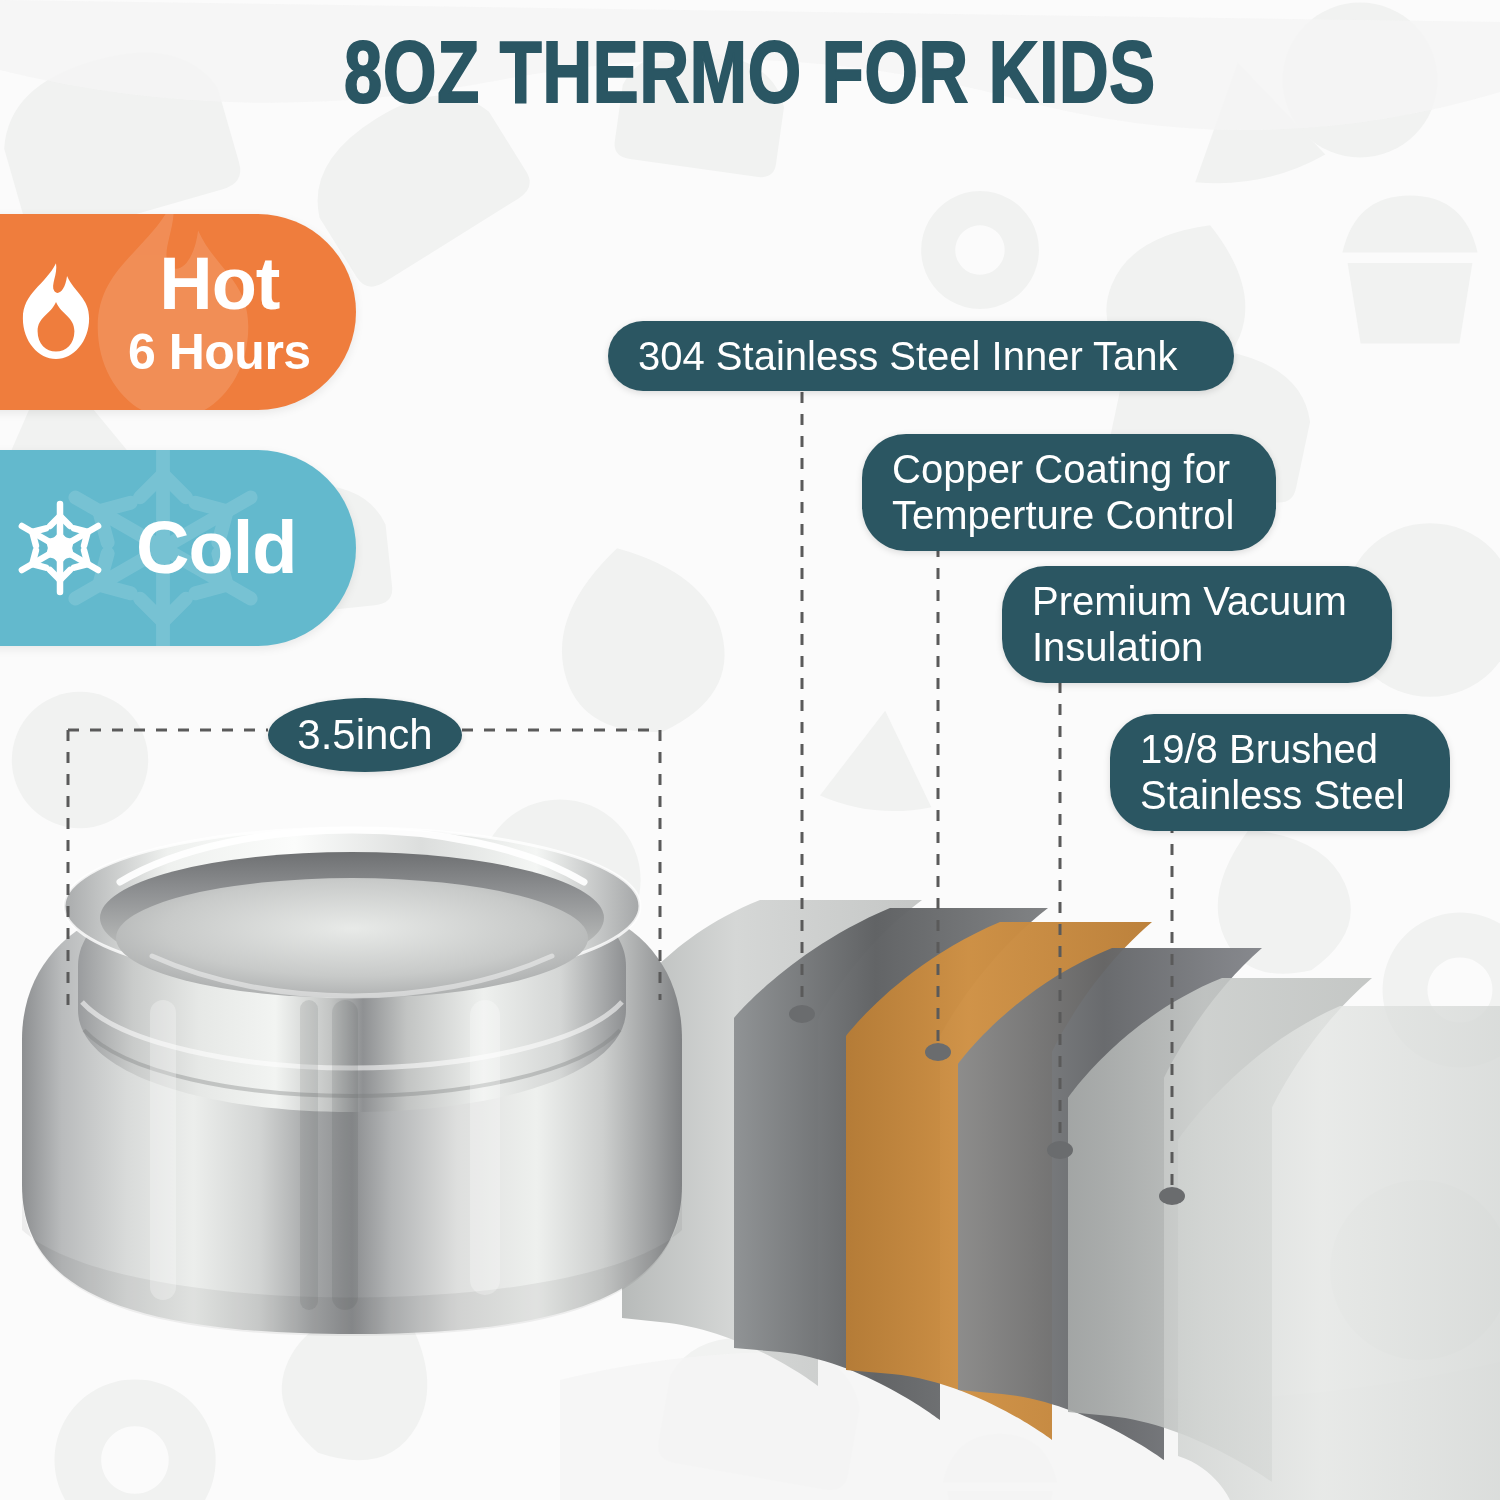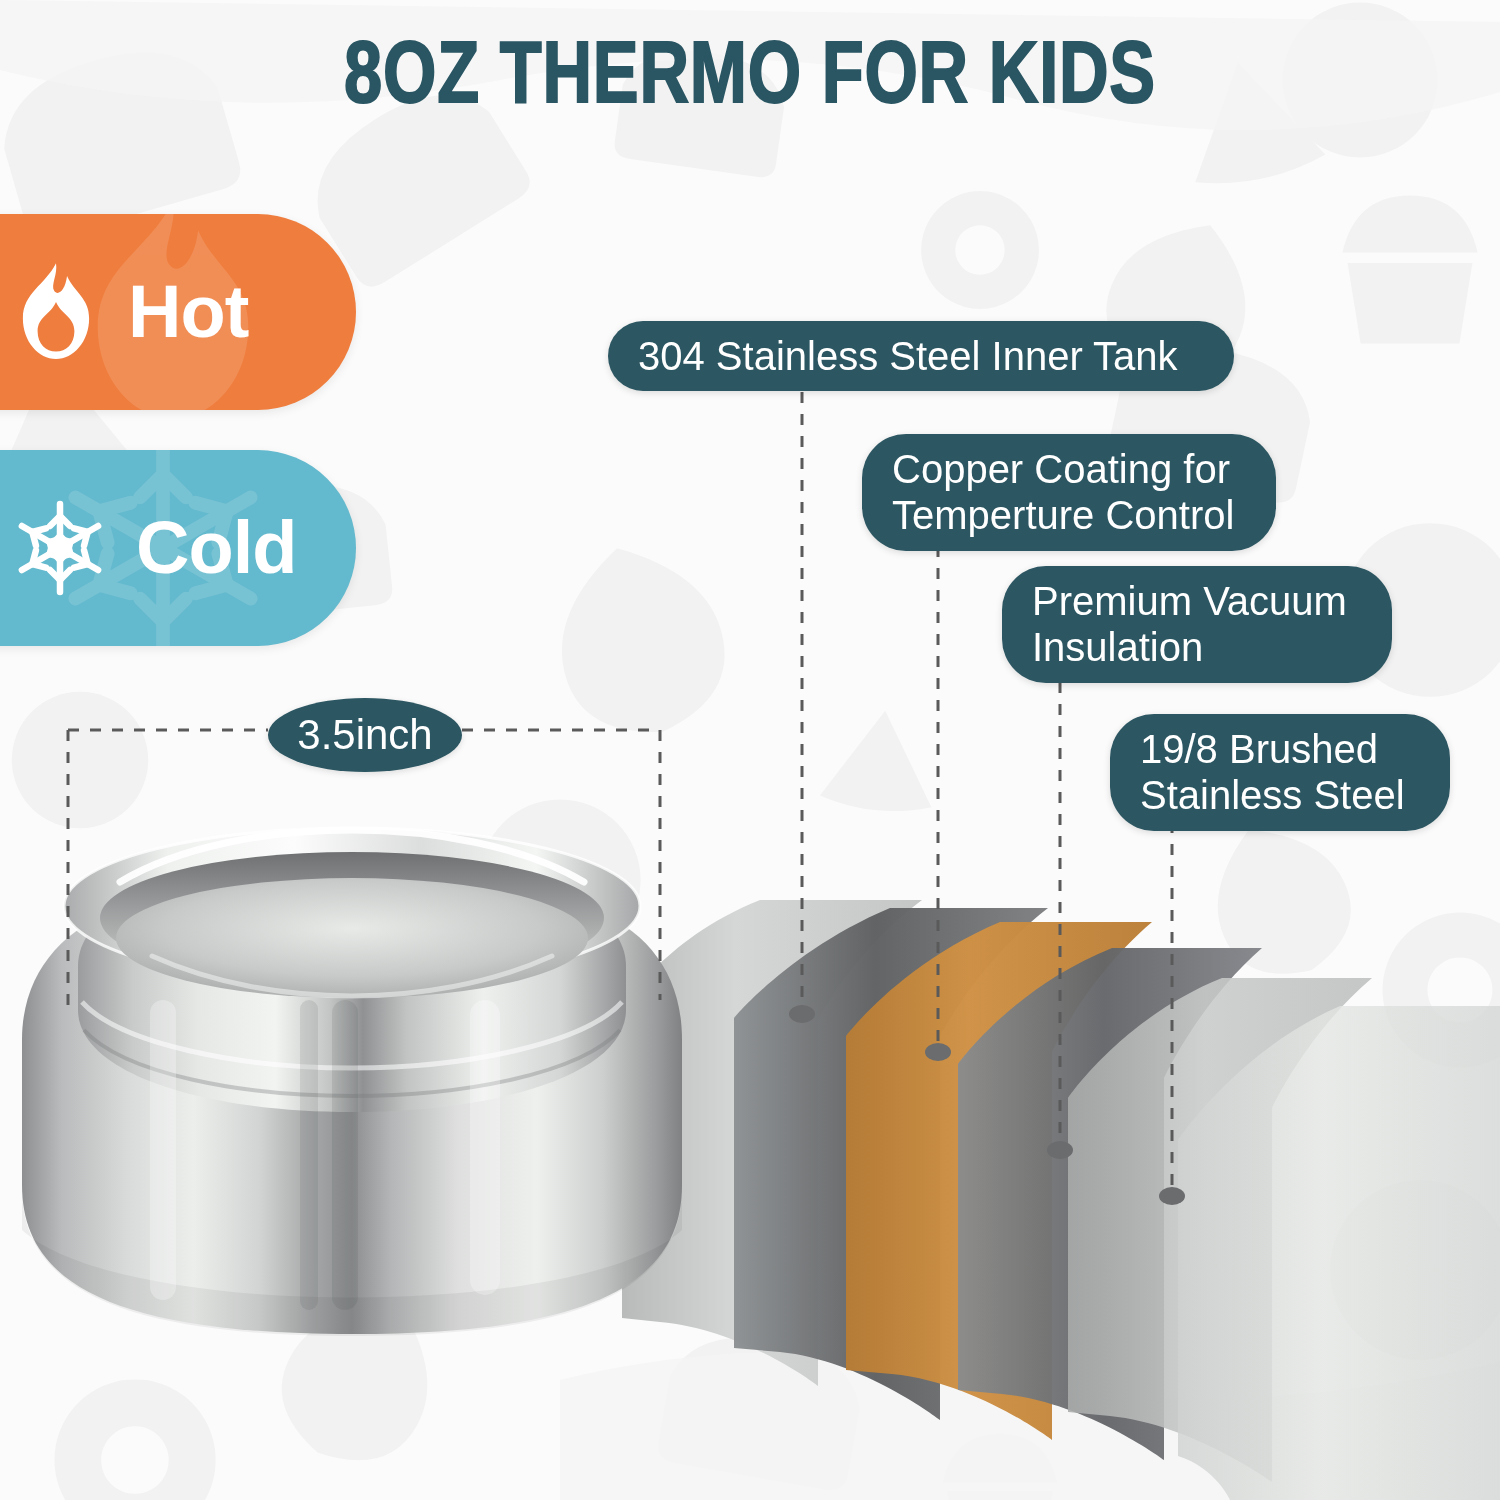--- a/index.html
+++ b/index.html
@@ -217,20 +217,21 @@
       <path fill="#ffffff" d="M50 2 C38 26 14 34 14 62 c0 25 17 44 36 44 s36 -19 36 -44 C86 40 70 34 62 16 c-2 16 -10 22 -14 16 C44 26 52 14 50 2 z"></path>
     </svg>
     <span class="badge-icon">
       <svg width="92" height="106" viewBox="0 0 100 110" aria-hidden="true">
         <path fill="#ffffff" d="M50 2 C38 26 14 34 14 62 c0 25 17 44 36 44 s36 -19 36 -44 C86 40 70 34 62 16 c-2 16 -10 22 -14 16 C44 26 52 14 50 2 z
              M50 44 c6 14 20 16 20 32 c0 14 -9 22 -20 22 s-20 -8 -20 -22 c0 -16 14 -18 20 -32 z" fill-rule="evenodd"></path>
       </svg>
     </span>
     <span class="badge-text">
       <span class="badge-main">Hot</span>
+      <span class="badge-sub">6 Hours</span>
     </span>
   </div>
 
   <div id="badge-cold" class="perf-badge">
     <svg class="badge-watermark" width="230" height="230" viewBox="0 0 100 100" aria-hidden="true">
       <g stroke="#ffffff" stroke-width="6" stroke-linecap="round" fill="none">
         <g>
           <line x1="50" y1="6" x2="50" y2="94"></line>
           <line x1="50" y1="18" x2="40" y2="28"></line>
             <line x1="50" y1="18" x2="60" y2="28"></line>

